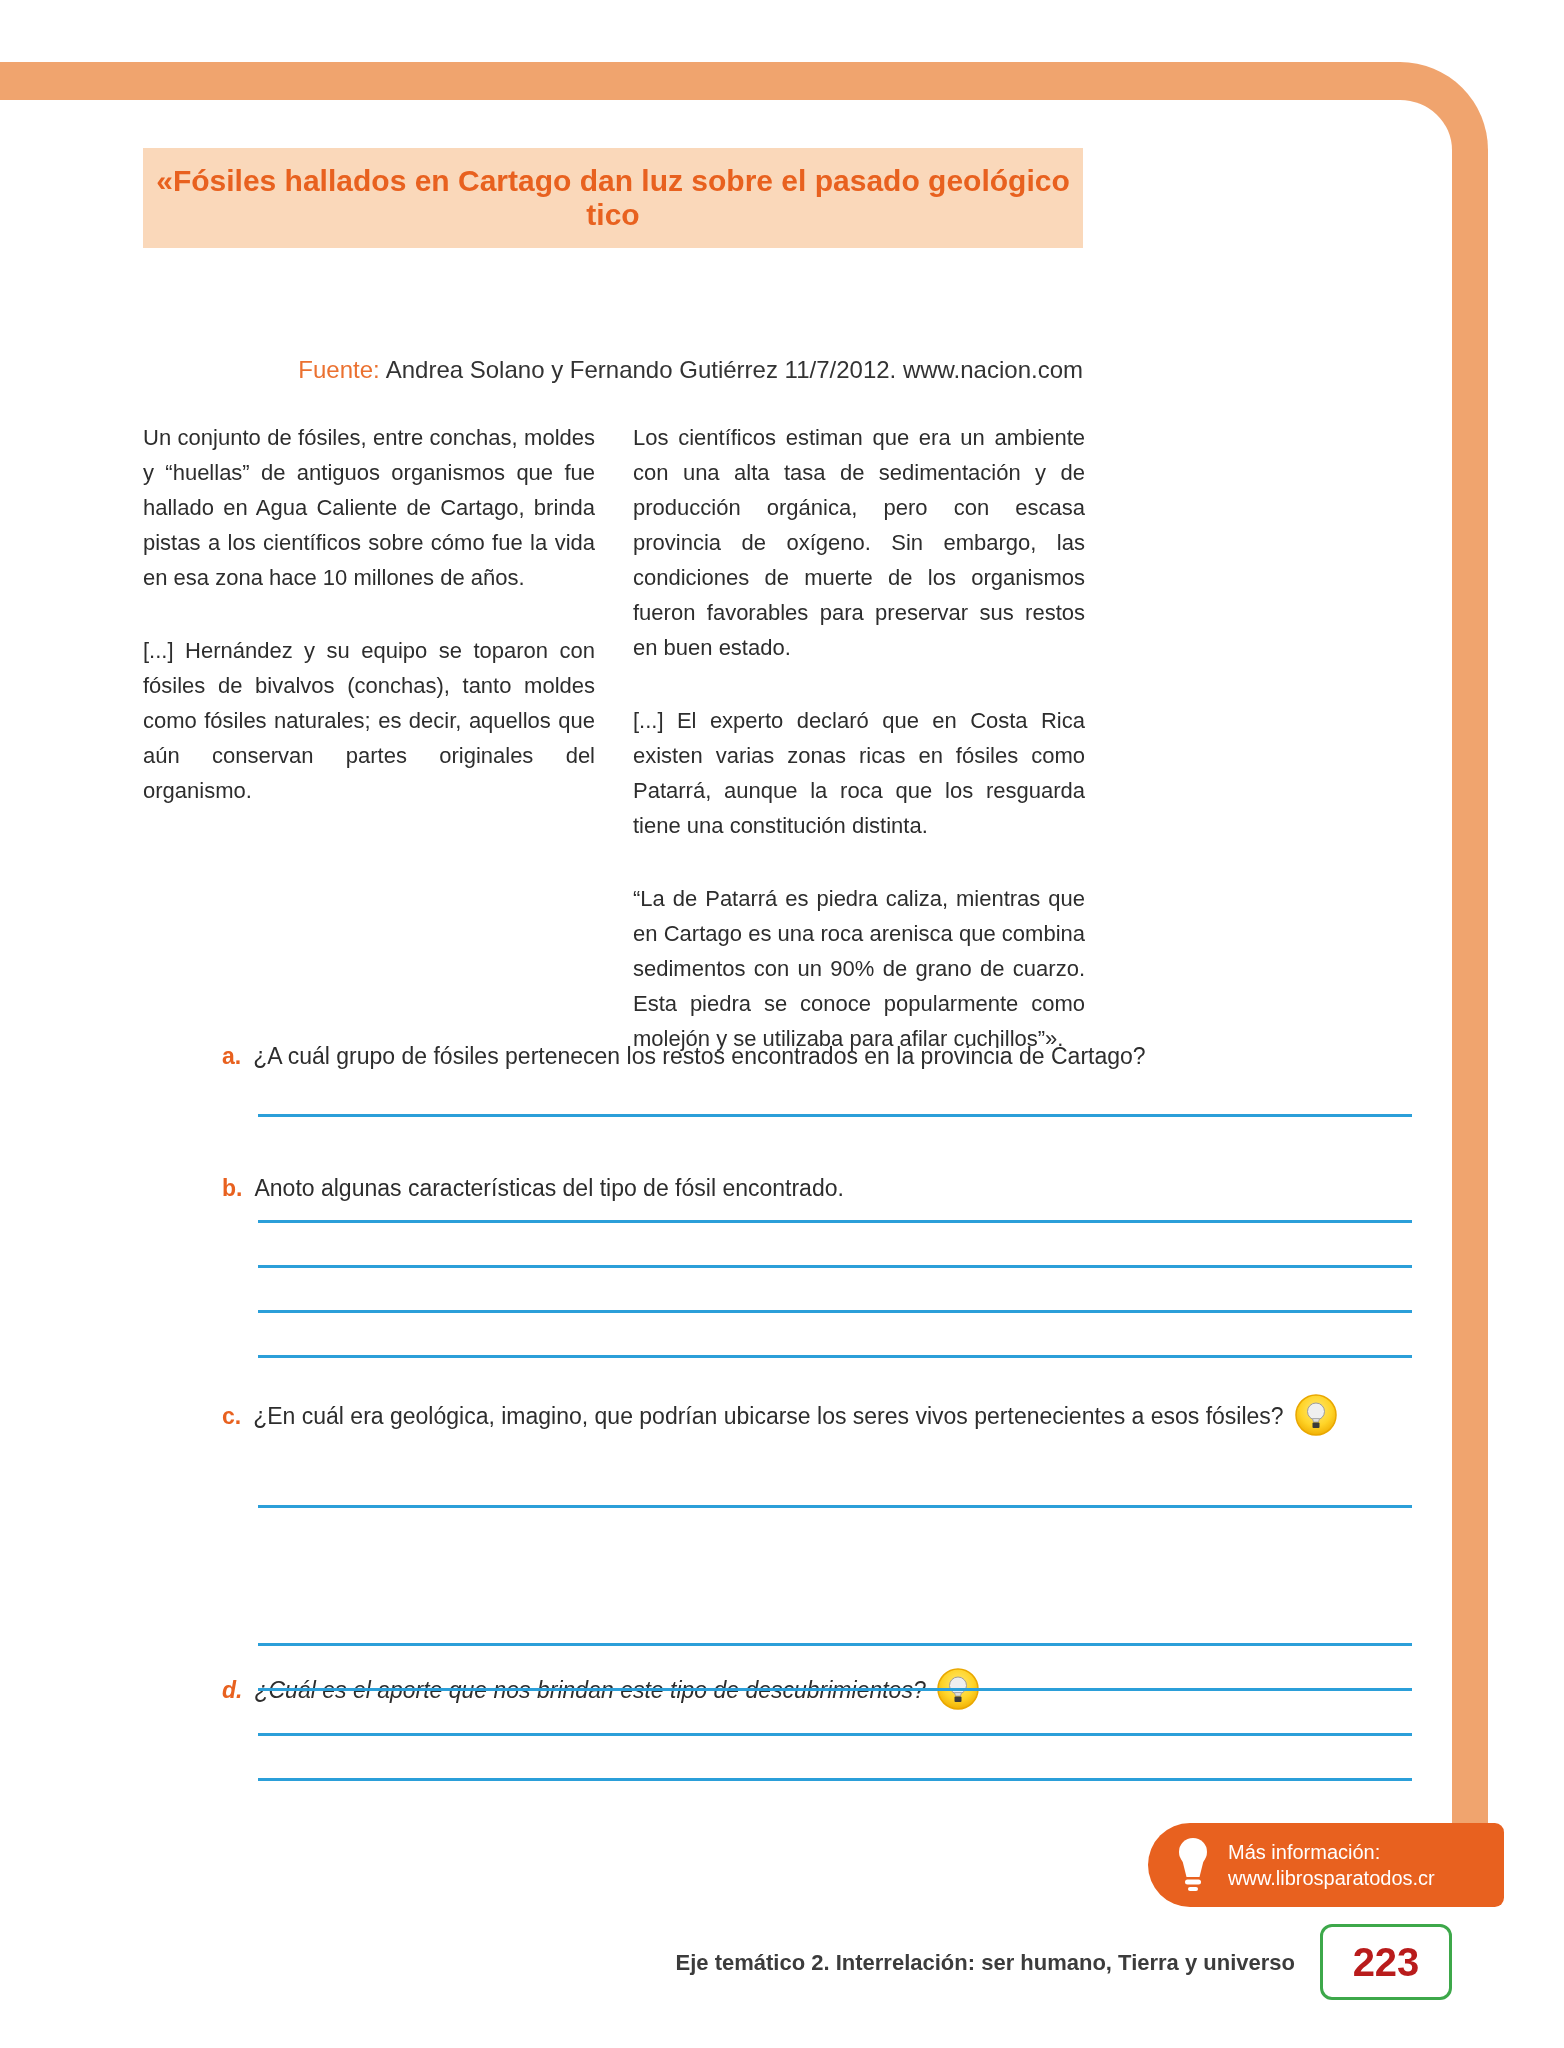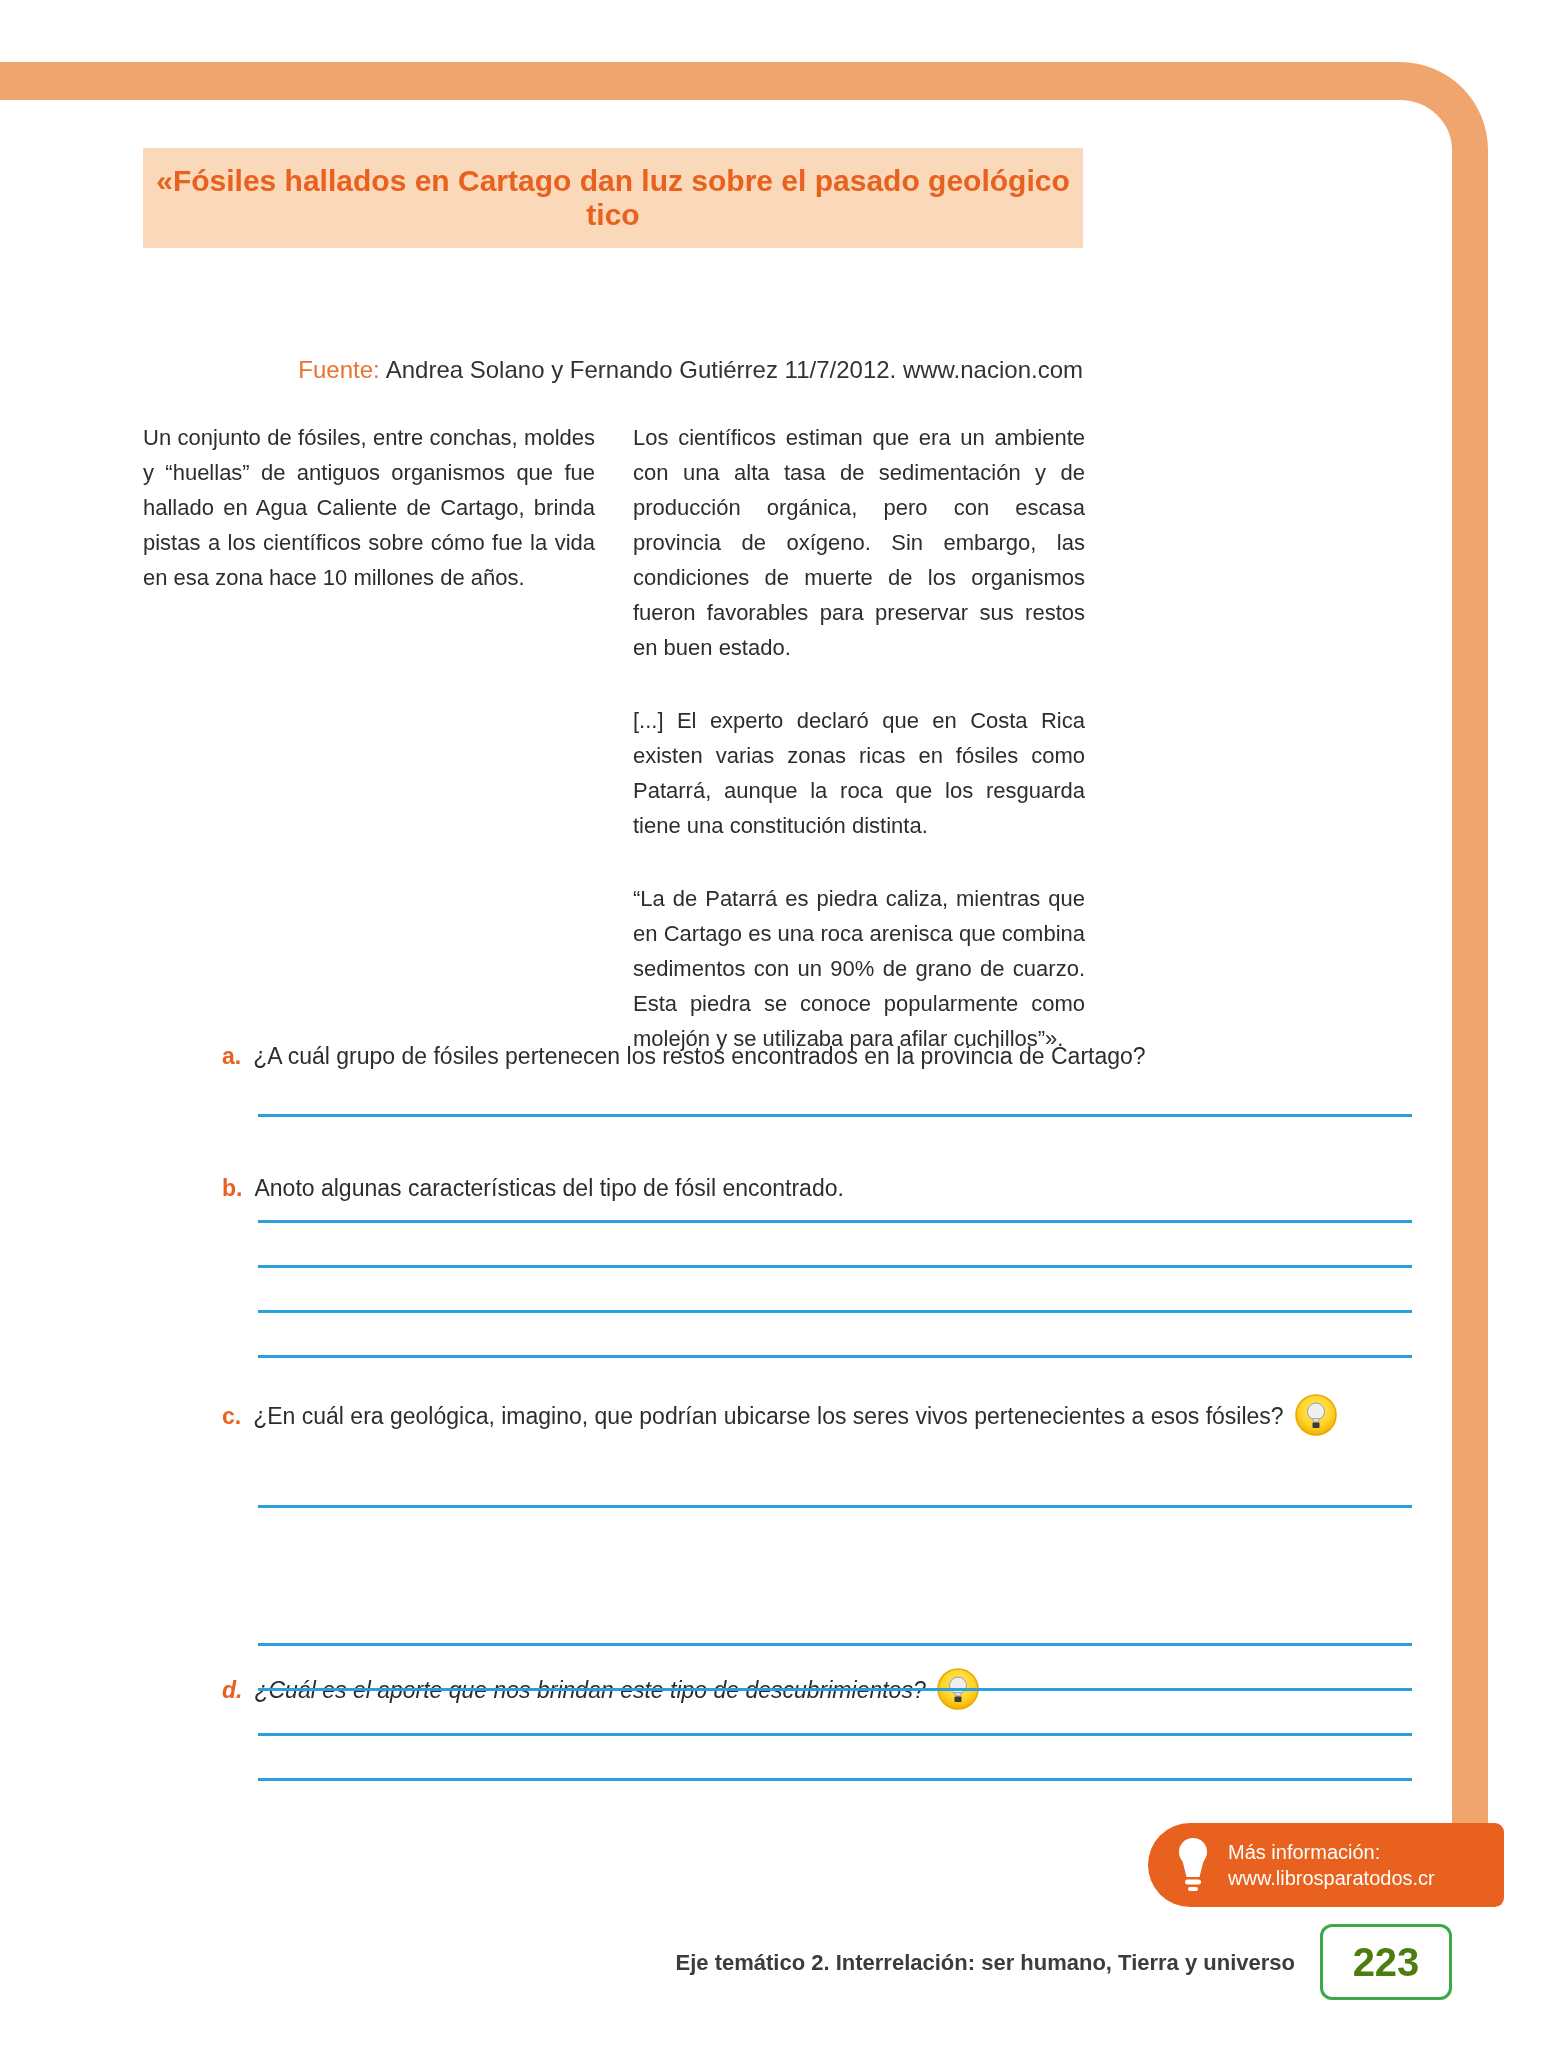--- a/index.html
+++ b/index.html
@@ -81,38 +81,39 @@
   .footer-text{
     position:absolute;left:143px;top:1950px;width:1152px;
     text-align:right;font-size:22px;font-weight:bold;color:#3C3C3C;
   }
   .page-box{
     position:absolute;left:1320px;top:1924px;width:132px;height:76px;
     box-sizing:border-box;background:#fff;
     border:3px solid var(--green);border-radius:12px;
     display:flex;align-items:center;justify-content:center;
   }
-  .page-box span{font-size:40px;font-weight:bold;color:#4d7c0f;}
+  .page-box span{font-size:40px;font-weight:bold;color:#b91c1c;}
 </style>
 </head>
 <body>
 
 <div class="frame"></div>
 
 <div class="banner">
   <h1>«Fósiles hallados en Cartago dan luz sobre el pasado geológico tico</h1>
 </div>
 
 <div class="source">
   <span class="src-label">Fuente:</span><span>Andrea Solano y Fernando Gutiérrez 11/7/2012. www.nacion.com</span>
 </div>
 
 <div class="columns">
   <div class="col">
     <p>Un conjunto de fósiles, entre conchas, moldes y “huellas” de antiguos organismos que fue hallado en Agua Caliente de Cartago, brinda pistas a los científicos sobre cómo fue la vida en esa zona hace 10 millones de años.</p>
+    <p>[...] Hernández y su equipo se toparon con fósiles de bivalvos (conchas), tanto moldes como fósiles naturales; es decir, aquellos que aún conservan partes originales del organismo.</p>
   </div>
   <div class="col">
     <p>Los científicos estiman que era un ambiente con una alta tasa de sedimentación y de producción orgánica, pero con escasa provincia de oxígeno. Sin embargo, las condiciones de muerte de los organismos fueron favorables para preservar sus restos en buen estado.</p>
     <p>[...] El experto declaró que en Costa Rica existen varias zonas ricas en fósiles como Patarrá, aunque la roca que los resguarda tiene una constitución distinta.</p>
     <p>“La de Patarrá es piedra caliza, mientras que en Cartago es una roca arenisca que combina sedimentos con un 90% de grano de cuarzo. Esta piedra se conoce popularmente como molejón y se utilizaba para afilar cuchillos”».</p>
   </div>
 </div>
 
 <div class="q" style="top:1036px;">
   <span class="letter">a.</span><span>¿A cuál grupo de fósiles pertenecen los restos encontrados en la provincia de Cartago?</span>

